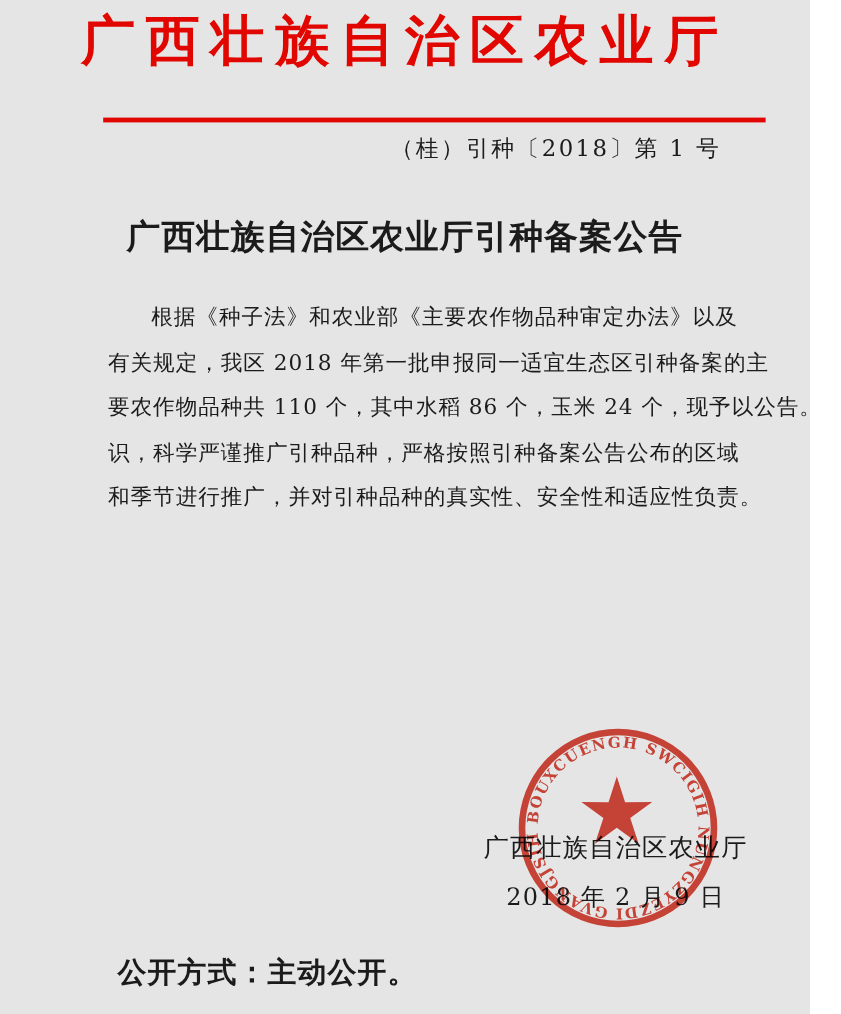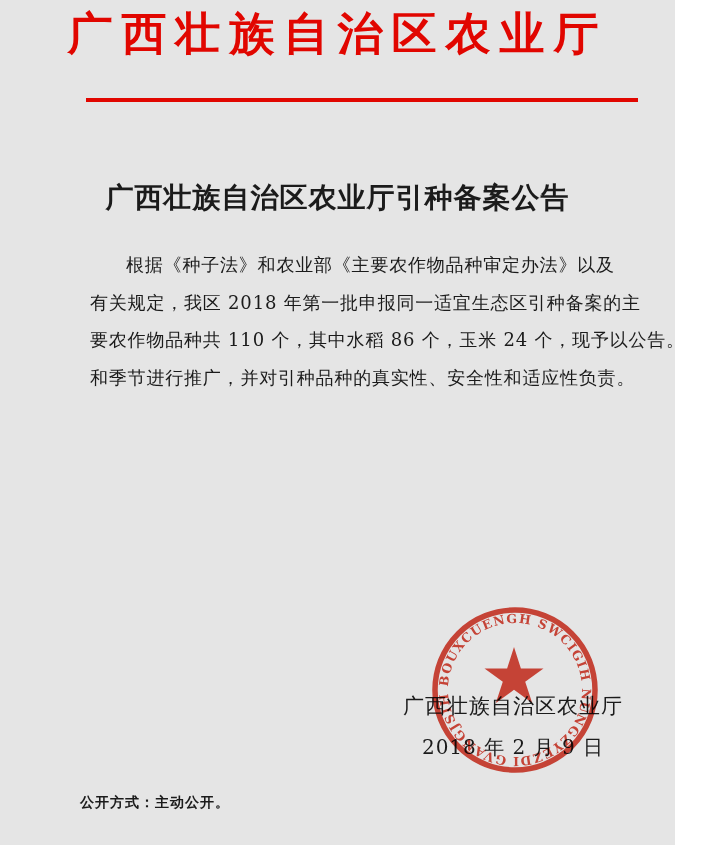--- a/index.html
+++ b/index.html
@@ -95,44 +95,46 @@
     left: 428px;
     width: 174px;
     height: 174px;
     mix-blend-mode: multiply;
     opacity: 0.92;
     pointer-events: none;
   }
   .footer-publicity {
     position: absolute;
     top: 794px;
-    left: 80px;
+    left: 98px;
     font-family: "Liberation Sans", "DejaVu Sans", sans-serif;
     font-weight: bold;
-    font-size: 14px;
+    font-size: 24px;
     letter-spacing: 1px;
     white-space: nowrap;
   }
 </style>
 </head>
 <body>
 
 <div class="page">
 
   <div class="masthead" style="color:#e10600;">广西壮族自治区农业厅</div>
 
   <div class="red-rule" style="background:#e10600;"></div>
 
+  <div class="doc-number">（桂）引种〔2018〕第 1 号</div>
 
   <div class="notice-title">广西壮族自治区农业厅引种备案公告</div>
 
   <div class="body-block">
     <div class="body-line indent">根据《种子法》和农业部《主要农作物品种审定办法》以及</div>
     <div class="body-line">有关规定，我区 2018 年第一批申报同一适宜生态区引种备案的主</div>
     <div class="body-line">要农作物品种共 110 个，其中水稻 86 个，玉米 24 个，现予以公告。</div>
+    <div class="body-line">识，科学严谨推广引种品种，严格按照引种备案公告公布的区域</div>
     <div class="body-line">和季节进行推广，并对引种品种的真实性、安全性和适应性负责。</div>
   </div>
 
 
   <div class="signature-block">
     <div class="signature-agency">广西壮族自治区农业厅</div>
     <div class="signature-date">2018 年 2 月 9 日</div>
   </div>
 
   <svg class="seal" viewBox="0 0 174 174">

